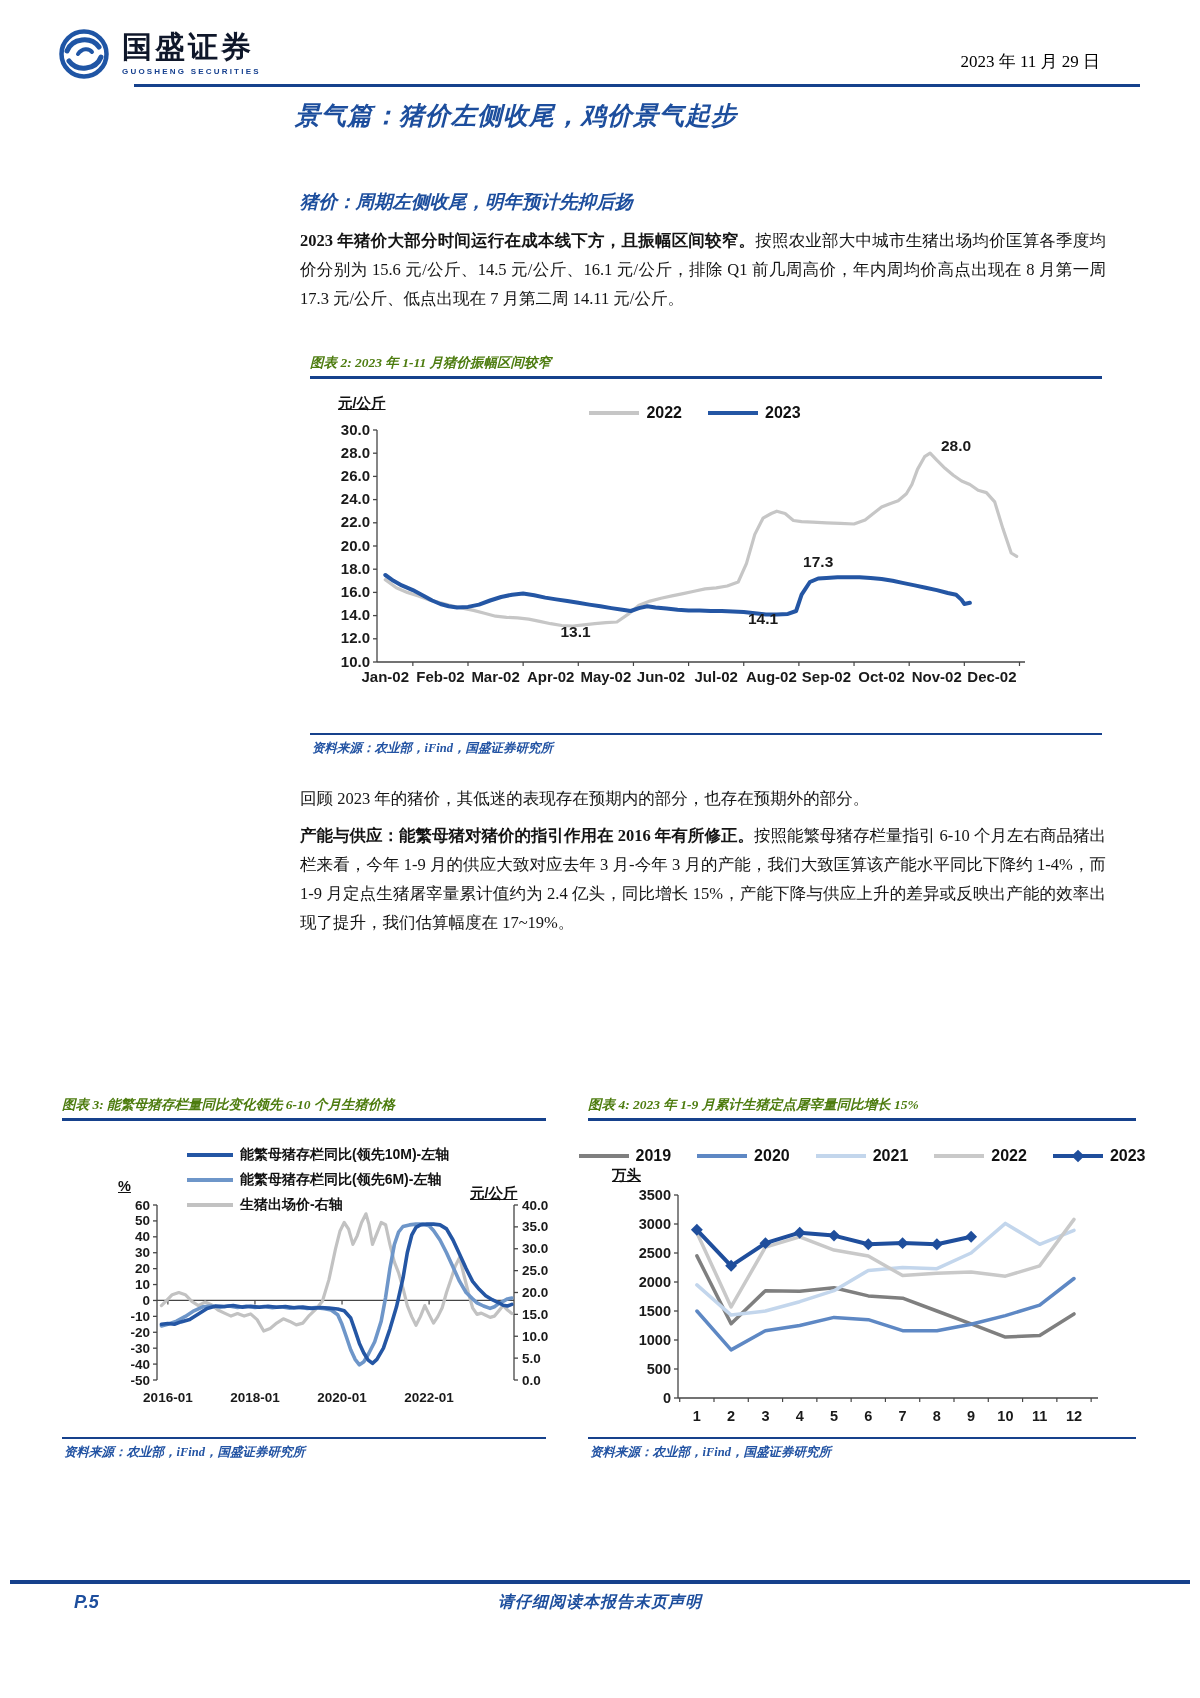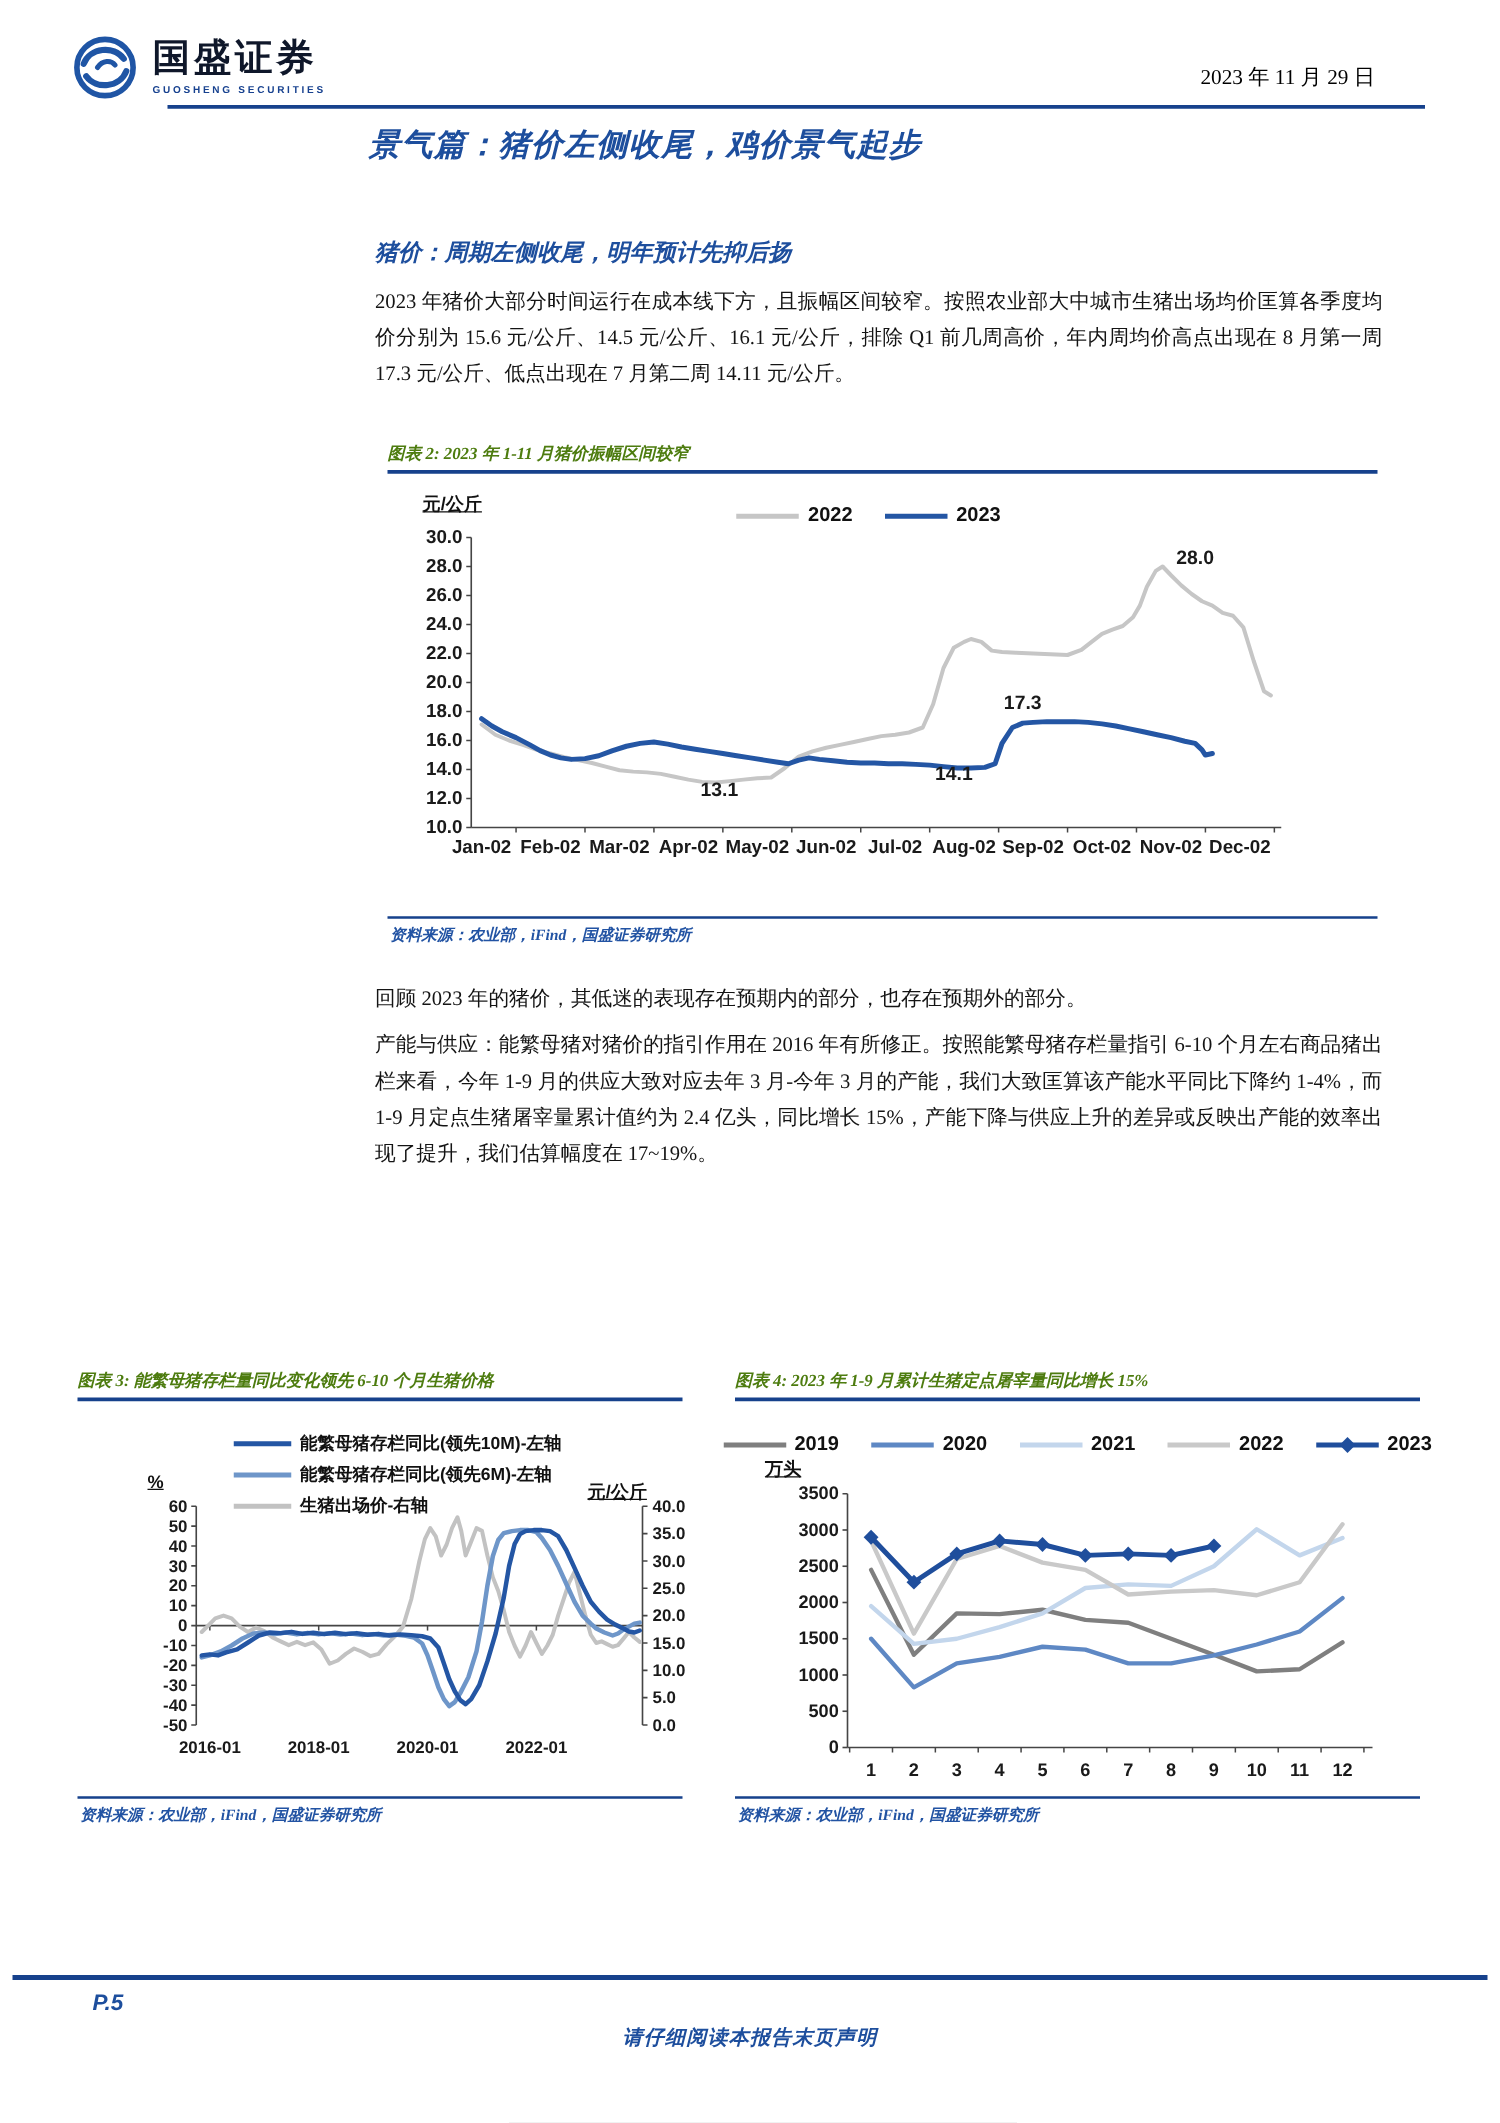--- a/index.html
+++ b/index.html
@@ -9,21 +9,21 @@
   
   .logo-wrap{display:flex;align-items:center;gap:10px;}
   .logo-cn{font:700 30px "Liberation Sans",sans-serif;color:#0f172a;letter-spacing:3px;line-height:1;}
   .logo-en{font:600 8px "Liberation Sans",sans-serif;color:#17418F;letter-spacing:2.2px;margin-top:5px;}
   .hdate{font:400 17px "Liberation Serif",serif;color:#000;}
   .rule{position:absolute;background:#16418C;}
   
   .h1{font:700 25px "Liberation Serif",serif;font-style:italic;color:#1D4E9D;letter-spacing:1px;}
   .h2{font:700 18.5px "Liberation Serif",serif;font-style:italic;color:#1D4E9D;}
   .para{font-size:16.5px;line-height:29px;text-align:justify;color:#141414;}
-  .para b{font-weight:400;margin-top:28px;}
+  .para b{font-weight:700;margin-top:28px;}
   .caption{font:600 13.5px "Liberation Serif",serif;font-style:italic;color:#4d7c0f;}
   .source{font:600 12.5px "Liberation Serif",serif;font-style:italic;color:#2253A3;}
   .unit{font:700 14.5px "Liberation Sans",sans-serif;color:#111;text-decoration:underline;}
   
   .lg-row{display:flex;justify-content:center;align-items:center;}
   .lg-row .lg-item{display:inline-flex;align-items:center;margin:0 13px;justify-content:center;}
   .lg-row .lg-swatch{width:50px;height:4px;margin-right:7px;position:relative;}
   .lg-row .lg-label{font:600 16px "Liberation Sans",sans-serif;color:#111;}
   .lg-col .lg-item{display:flex;align-items:center;margin-bottom:7px;}
   .lg-col .lg-swatch{width:46px;height:4.5px;margin-right:7px;position:relative;}
@@ -31,21 +31,21 @@
   .lg-diamond{position:absolute;left:50%;top:50%;width:9px;height:9px;background:inherit;
               transform:translate(-50%,-50%) rotate(45deg);}
   
   .chart text{font-family:"Liberation Sans",sans-serif;fill:#1a1a1a;}
   .chart .tick{font-size:13.5px;font-weight:700;}
   .c2 .tick{font-size:15px;}
   .c4 .tick{font-size:14.5px;}
   .chart .ann{font-size:15.5px;font-weight:700;}
   
   .fpage{font:700 18px "Liberation Sans",sans-serif;font-style:italic;color:#1D4E9D;}
-  .fdisc{font:700 16px "Liberation Serif",serif;font-style:italic;color:#1D4E9D;letter-spacing:1px;text-align:center;margin-top:28px;}
+  .fdisc{font:700 16px "Liberation Serif",serif;font-style:italic;color:#1D4E9D;letter-spacing:1px;text-align:center;}
 </style>
 </head>
 <body>
 
 <div class="page">
 
   <div class="abs logo-wrap" style="left:56px;top:26px;">
     <svg width="56" height="56" viewBox="0 0 56 56">
       <circle cx="28" cy="28" r="22.5" fill="none" stroke="#1F55A5" stroke-width="4.5"></circle>
       <path d="M13 35 C21 46 40 44 45 31" fill="none" stroke="#1F55A5" stroke-width="5" stroke-linecap="round"></path>

